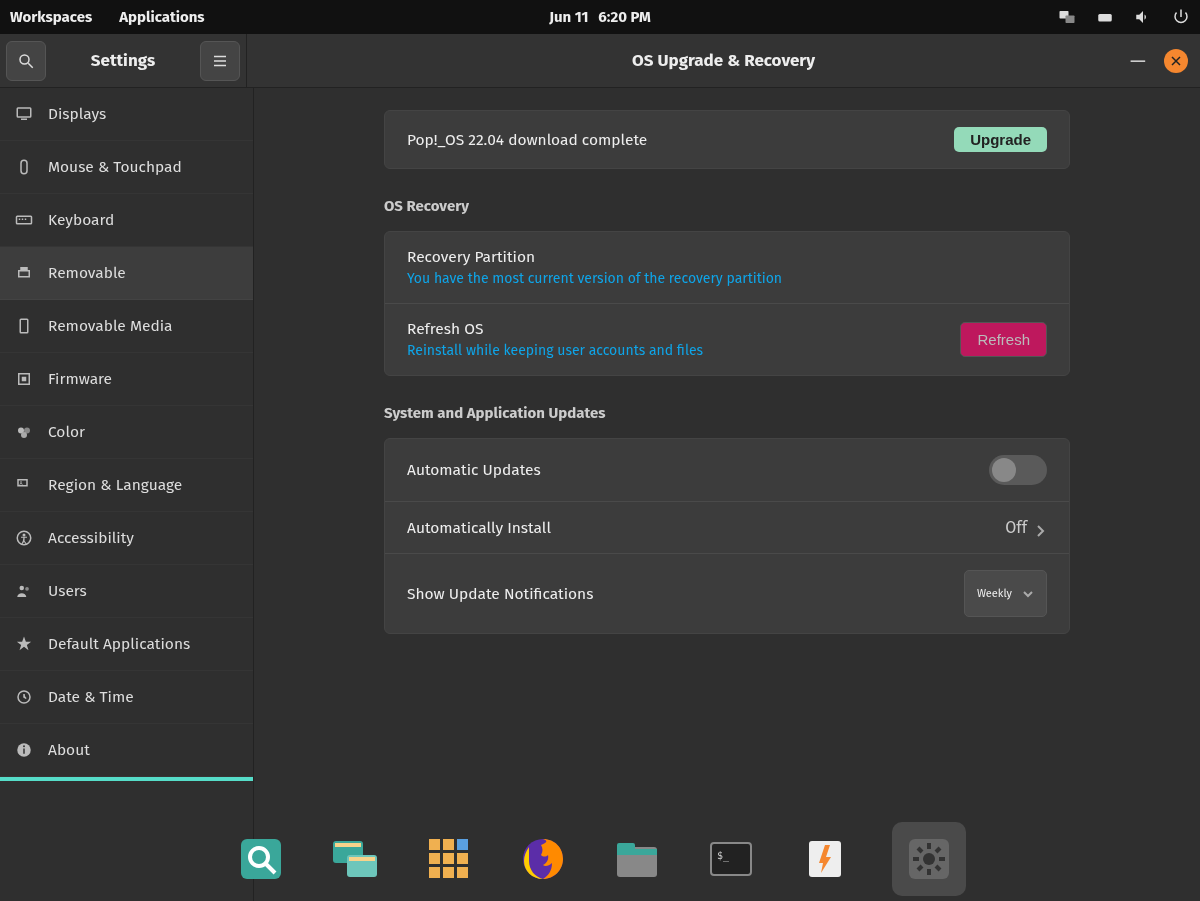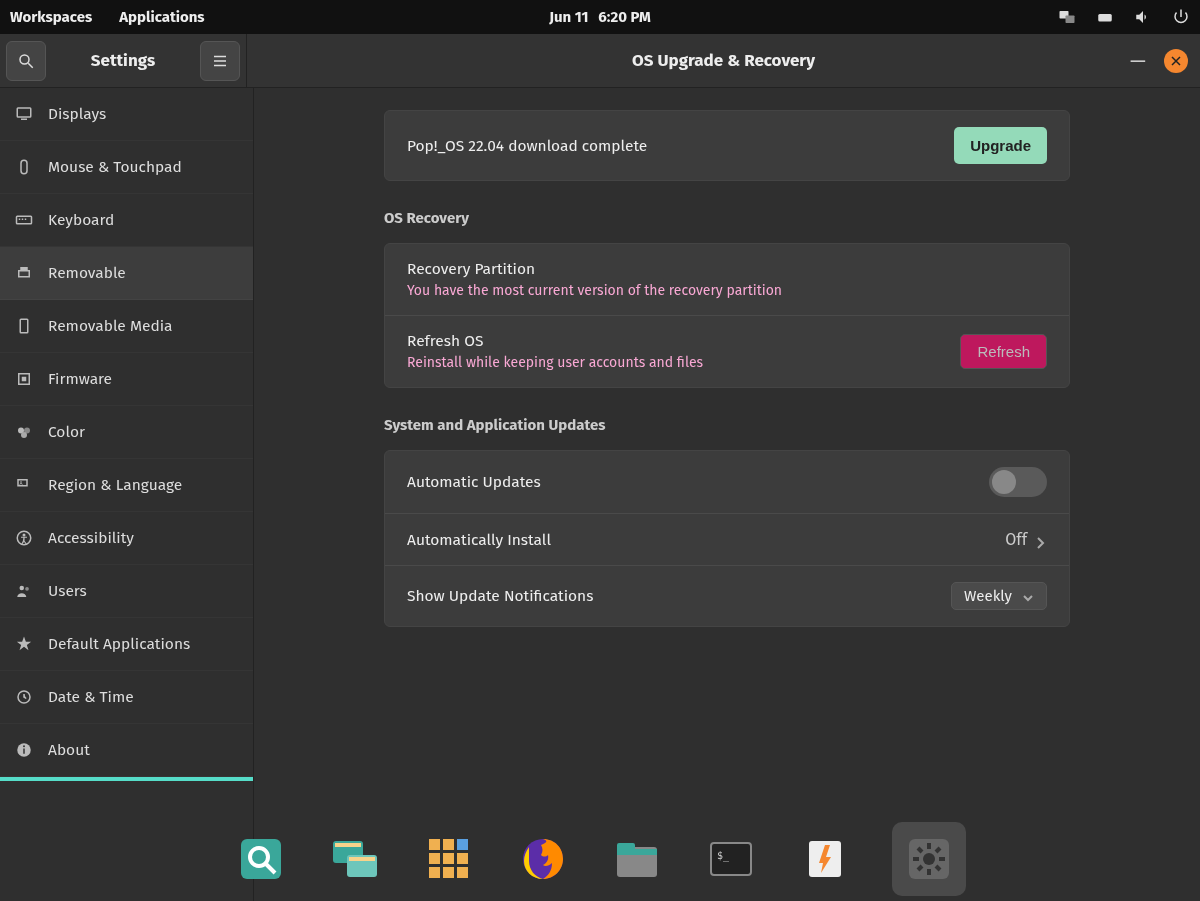--- a/index.html
+++ b/index.html
@@ -69,42 +69,42 @@
 }
 .section-title { font-size: 15px; font-weight: 700; color: #ccc; margin-bottom: 16px; margin-top: 10px; }
 .panel { background: #3c3c3c; border: 1px solid #444; border-radius: 6px; margin-bottom: 28px; }
 .row {
   display: flex; align-items: center; padding: 16px 22px;
   border-bottom: 1px solid #4a4a4a;
 }
 .row:last-child { border-bottom: none; }
 .row .labels { flex: 1; }
 .row .title { font-size: 15.5px; color: #eee; }
-.row .subtitle { font-size: 14px; color: #f9a8d4; margin-top: 4px; }
+.row .subtitle { font-size: 14px; color: #0ea5e9; margin-top: 4px; }
 .btn-primary {
   background: #94dab9; color: #222; border: none; border-radius: 5px;
-  padding: 10px 16px; font-size: 15px; font-weight: 600; cursor: pointer;
+  padding: 4px 16px; font-size: 15px; font-weight: 600; cursor: pointer;
 }
 .btn-secondary {
   background: #be185d; color: #bbb; border: 1px solid #555; border-radius: 5px;
   padding: 8px 16px; font-size: 15px; cursor: pointer;
 }
 .switch {
   width: 58px; height: 30px; background: #5a5a5a; border-radius: 15px;
   position: relative; cursor: pointer;
 }
 .switch::after {
   content: ""; position: absolute; left: 3px; top: 3px;
   width: 24px; height: 24px; background: #888; border-radius: 50%;
 }
 .row-end { display: flex; align-items: center; gap: 8px; color: #ccc; }
 .select-box {
   background: #4a4a4a; border: 1px solid #555; border-radius: 5px;
-  padding: 4px 12px; display: flex; align-items: center; gap: 10px;
-  cursor: pointer; font-size: 15px;
+  padding: 16px 12px; display: flex; align-items: center; gap: 10px;
+  cursor: pointer; font-size: 11px;
 }
 .chev { width: 12px; height: 12px; }
 .chev svg { width: 12px; height: 12px; fill: #aaa; }
 
 
 .dock {
   position: absolute; bottom: 0; left: 50%; transform: translateX(-50%);
   height: 84px; display: flex; gap: 40px; align-items: center;
   padding: 0 20px;
 }

